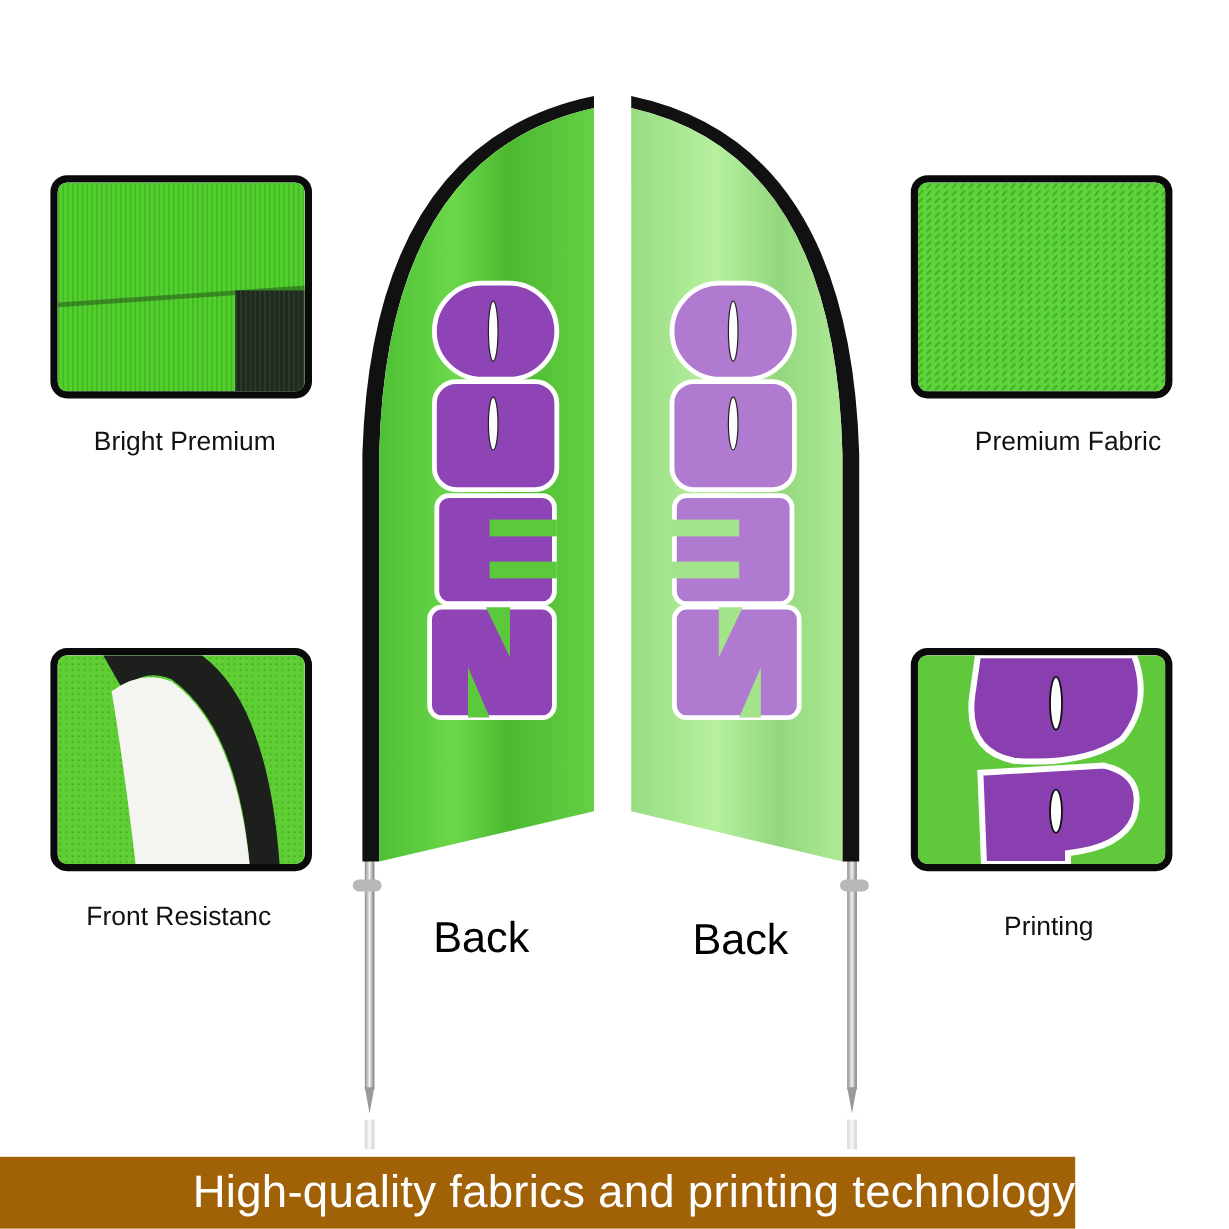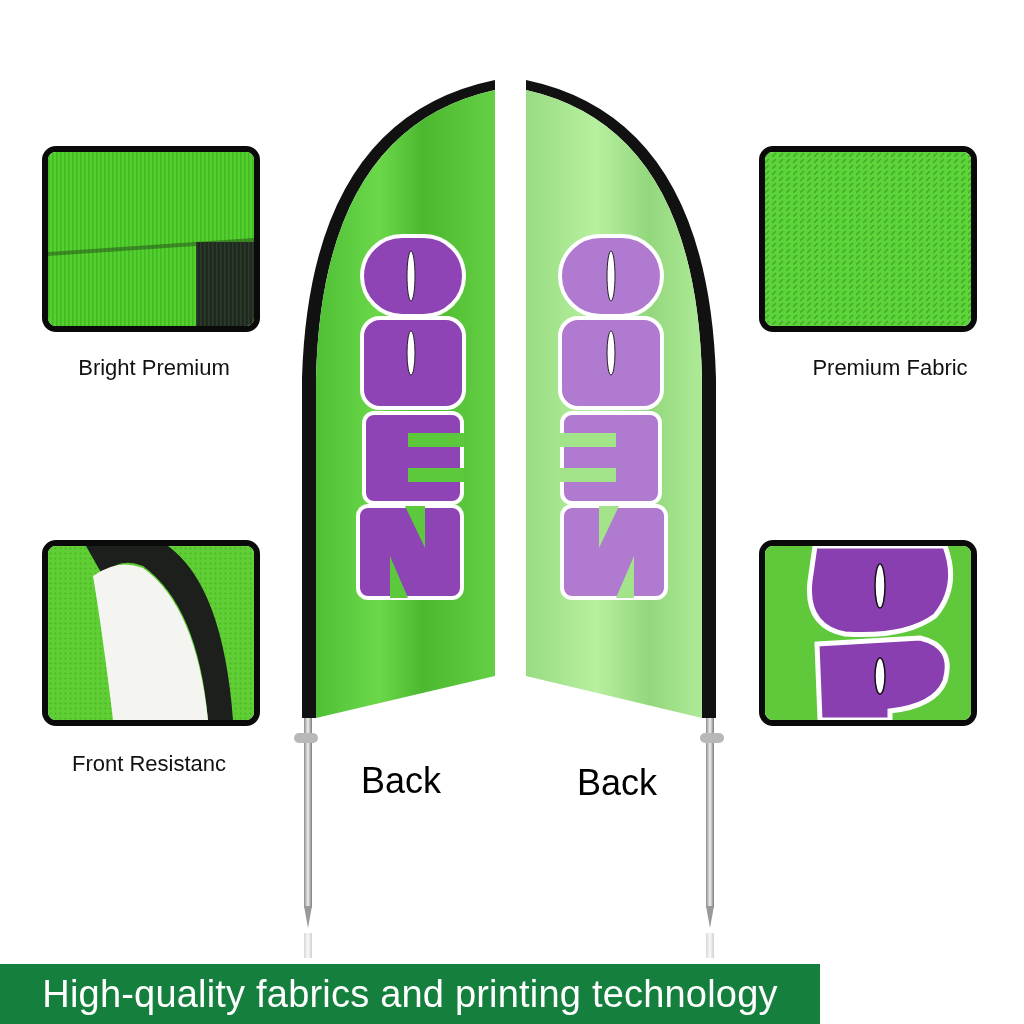--- a/index.html
+++ b/index.html
@@ -1,21 +1,21 @@
 <!DOCTYPE html>
 <html><head>
 <meta charset="utf-8">
 <style>
   html,body{margin:0;padding:0;}
   body{width:1024px;height:1024px;position:relative;background:#ffffff;overflow:hidden;font-family:"Liberation Sans",sans-serif;}
   .thumb{position:absolute;width:218px;height:186px;border:6px solid #0a0a0a;border-radius:14px;overflow:hidden;box-sizing:border-box;}
   .thumb svg{width:100%;height:100%;display:block;}
   .cap{position:absolute;font-size:22px;color:#111;text-align:center;line-height:27px;}
   .side-label{position:absolute;font-size:36px;color:#000;}
-  .banner{position:absolute;left:0;top:964px;width:820px;height:60px;background:#15803d;display:flex;align-items:center;justify-content:center;}
+  .banner{position:absolute;left:0;top:964px;width:896px;height:60px;background:#a16207;display:flex;align-items:center;justify-content:flex-end;}
   .banner span{color:#ffffff;font-size:38px;letter-spacing:0.2px;}
   .flag{position:absolute;}
 </style>
 </head>
 <body>
 
 <div class="thumb" style="left:42px;top:146px;">
   <svg viewBox="0 0 206 174" preserveAspectRatio="none">
     <defs>
       <pattern id="ribs" width="4" height="4" patternUnits="userSpaceOnUse">
@@ -65,20 +65,21 @@
 <div class="thumb" style="left:759px;top:540px;">
   <svg viewBox="0 0 206 174" preserveAspectRatio="none">
     <rect width="206" height="174" fill="#60c93b"></rect>
     <path d="M50 0 L180 0 Q195 40 170 70 Q140 92 80 88 Q40 80 45 35Z" fill="#8a3fb0" stroke="#ffffff" stroke-width="5"></path>
     <ellipse cx="115" cy="40" rx="5" ry="22" fill="#ffffff" stroke="#111" stroke-width="1.5"></ellipse>
     <path d="M52 98 L155 92 Q190 100 180 135 Q170 160 125 165 L125 174 L55 174Z" fill="#8a3fb0" stroke="#ffffff" stroke-width="5"></path>
     <ellipse cx="115" cy="130" rx="5" ry="18" fill="#ffffff" stroke="#111" stroke-width="1.5"></ellipse>
   </svg>
 </div>
 <div class="cap" style="left:759px;top:758px;width:230px;">
+  <div>Printing</div>
 </div>
 
 <svg class="flag" style="left:290px;top:78px;" width="210" height="880" viewBox="0 0 210 880">
   <defs>
     <linearGradient id="gFront" x1="0" y1="0" x2="1" y2="0">
       <stop offset="0" stop-color="#4fbf35"></stop>
       <stop offset="0.35" stop-color="#6bd84a"></stop>
       <stop offset="0.6" stop-color="#4cb82f"></stop>
       <stop offset="1" stop-color="#65d045"></stop>
     </linearGradient>

